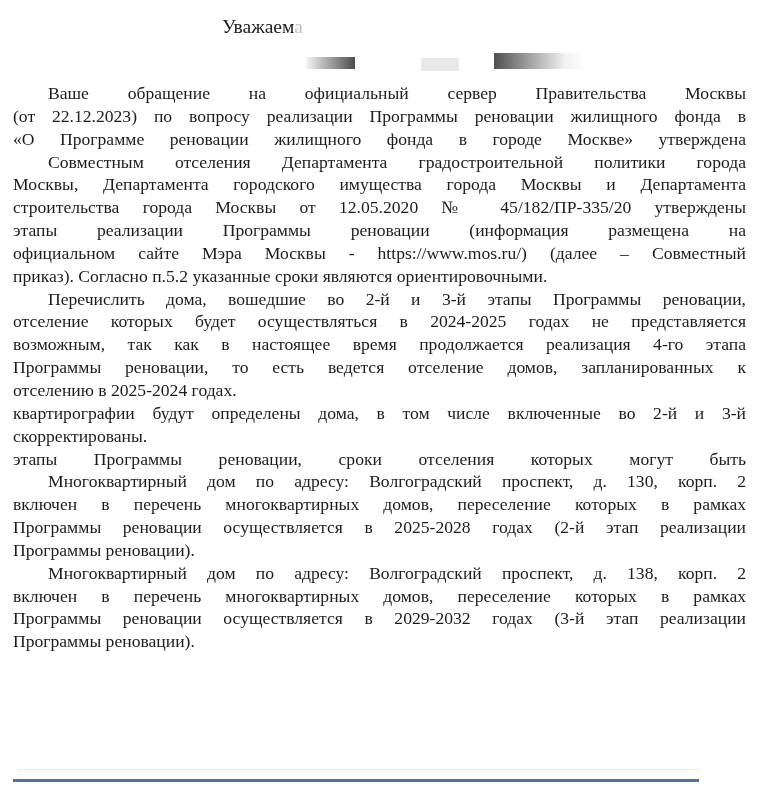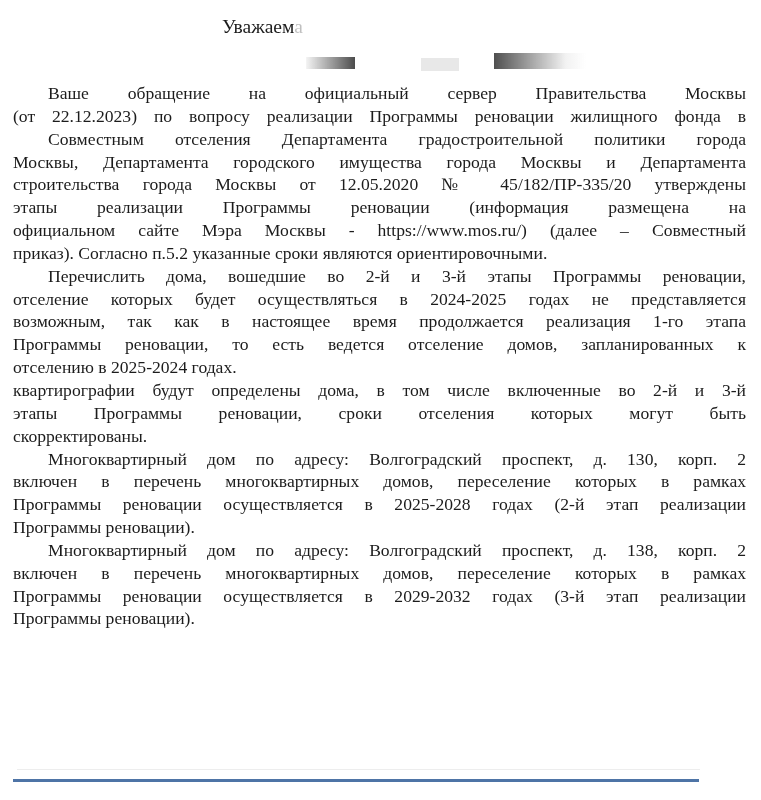--- a/index.html
+++ b/index.html
@@ -72,34 +72,35 @@
     <span>Уважаем</span><span class="salutation-faded">а</span>
   </div>
 
   <div class="smudge smudge-1"></div>
   <div class="smudge smudge-2"></div>
   <div class="smudge smudge-3"></div>
 
   <div class="content" id="content">
       <div class="line first">Ваше обращение на официальный сервер Правительства Москвы</div>
       <div class="line">(от 22.12.2023) по вопросу реализации Программы реновации жилищного фонда в</div>
+      <div class="line">«О Программе реновации жилищного фонда в городе Москве» утверждена</div>
       <div class="line first">Совместным отселения Департамента градостроительной политики города</div>
       <div class="line">Москвы, Департамента городского имущества города Москвы и Департамента</div>
       <div class="line">строительства города Москвы от 12.05.2020 № 45/182/ПР-335/20 утверждены</div>
       <div class="line">этапы реализации Программы реновации (информация размещена на</div>
       <div class="line">официальном сайте Мэра Москвы - https://www.mos.ru/) (далее – Совместный</div>
       <div class="line last">приказ). Согласно п.5.2 указанные сроки являются ориентировочными.</div>
       <div class="line first">Перечислить дома, вошедшие во 2-й и 3-й этапы Программы реновации,</div>
       <div class="line">отселение которых будет осуществляться в 2024-2025 годах не представляется</div>
-      <div class="line">возможным, так как в настоящее время продолжается реализация 1-го этапа</div>
+      <div class="line">возможным, так как в настоящее время продолжается реализация 4-го этапа</div>
       <div class="line">Программы реновации, то есть ведется отселение домов, запланированных к</div>
       <div class="line last">отселению в 2025-2024 годах.</div>
       <div class="line">квартирографии будут определены дома, в том числе включенные во 2-й и 3-й</div>
+      <div class="line last">скорректированы.</div>
       <div class="line">этапы Программы реновации, сроки отселения которых могут быть</div>
-      <div class="line last">скорректированы.</div>
       <div class="line first">Многоквартирный дом по адресу: Волгоградский проспект, д. 130, корп. 2</div>
       <div class="line">включен в перечень многоквартирных домов, переселение которых в рамках</div>
       <div class="line">Программы реновации осуществляется в 2025-2028 годах (2-й этап реализации</div>
       <div class="line last">Программы реновации).</div>
       <div class="line first">Многоквартирный дом по адресу: Волгоградский проспект, д. 138, корп. 2</div>
       <div class="line">включен в перечень многоквартирных домов, переселение которых в рамках</div>
       <div class="line">Программы реновации осуществляется в 2029-2032 годах (3-й этап реализации</div>
       <div class="line last">Программы реновации).</div>
     </div>
 

